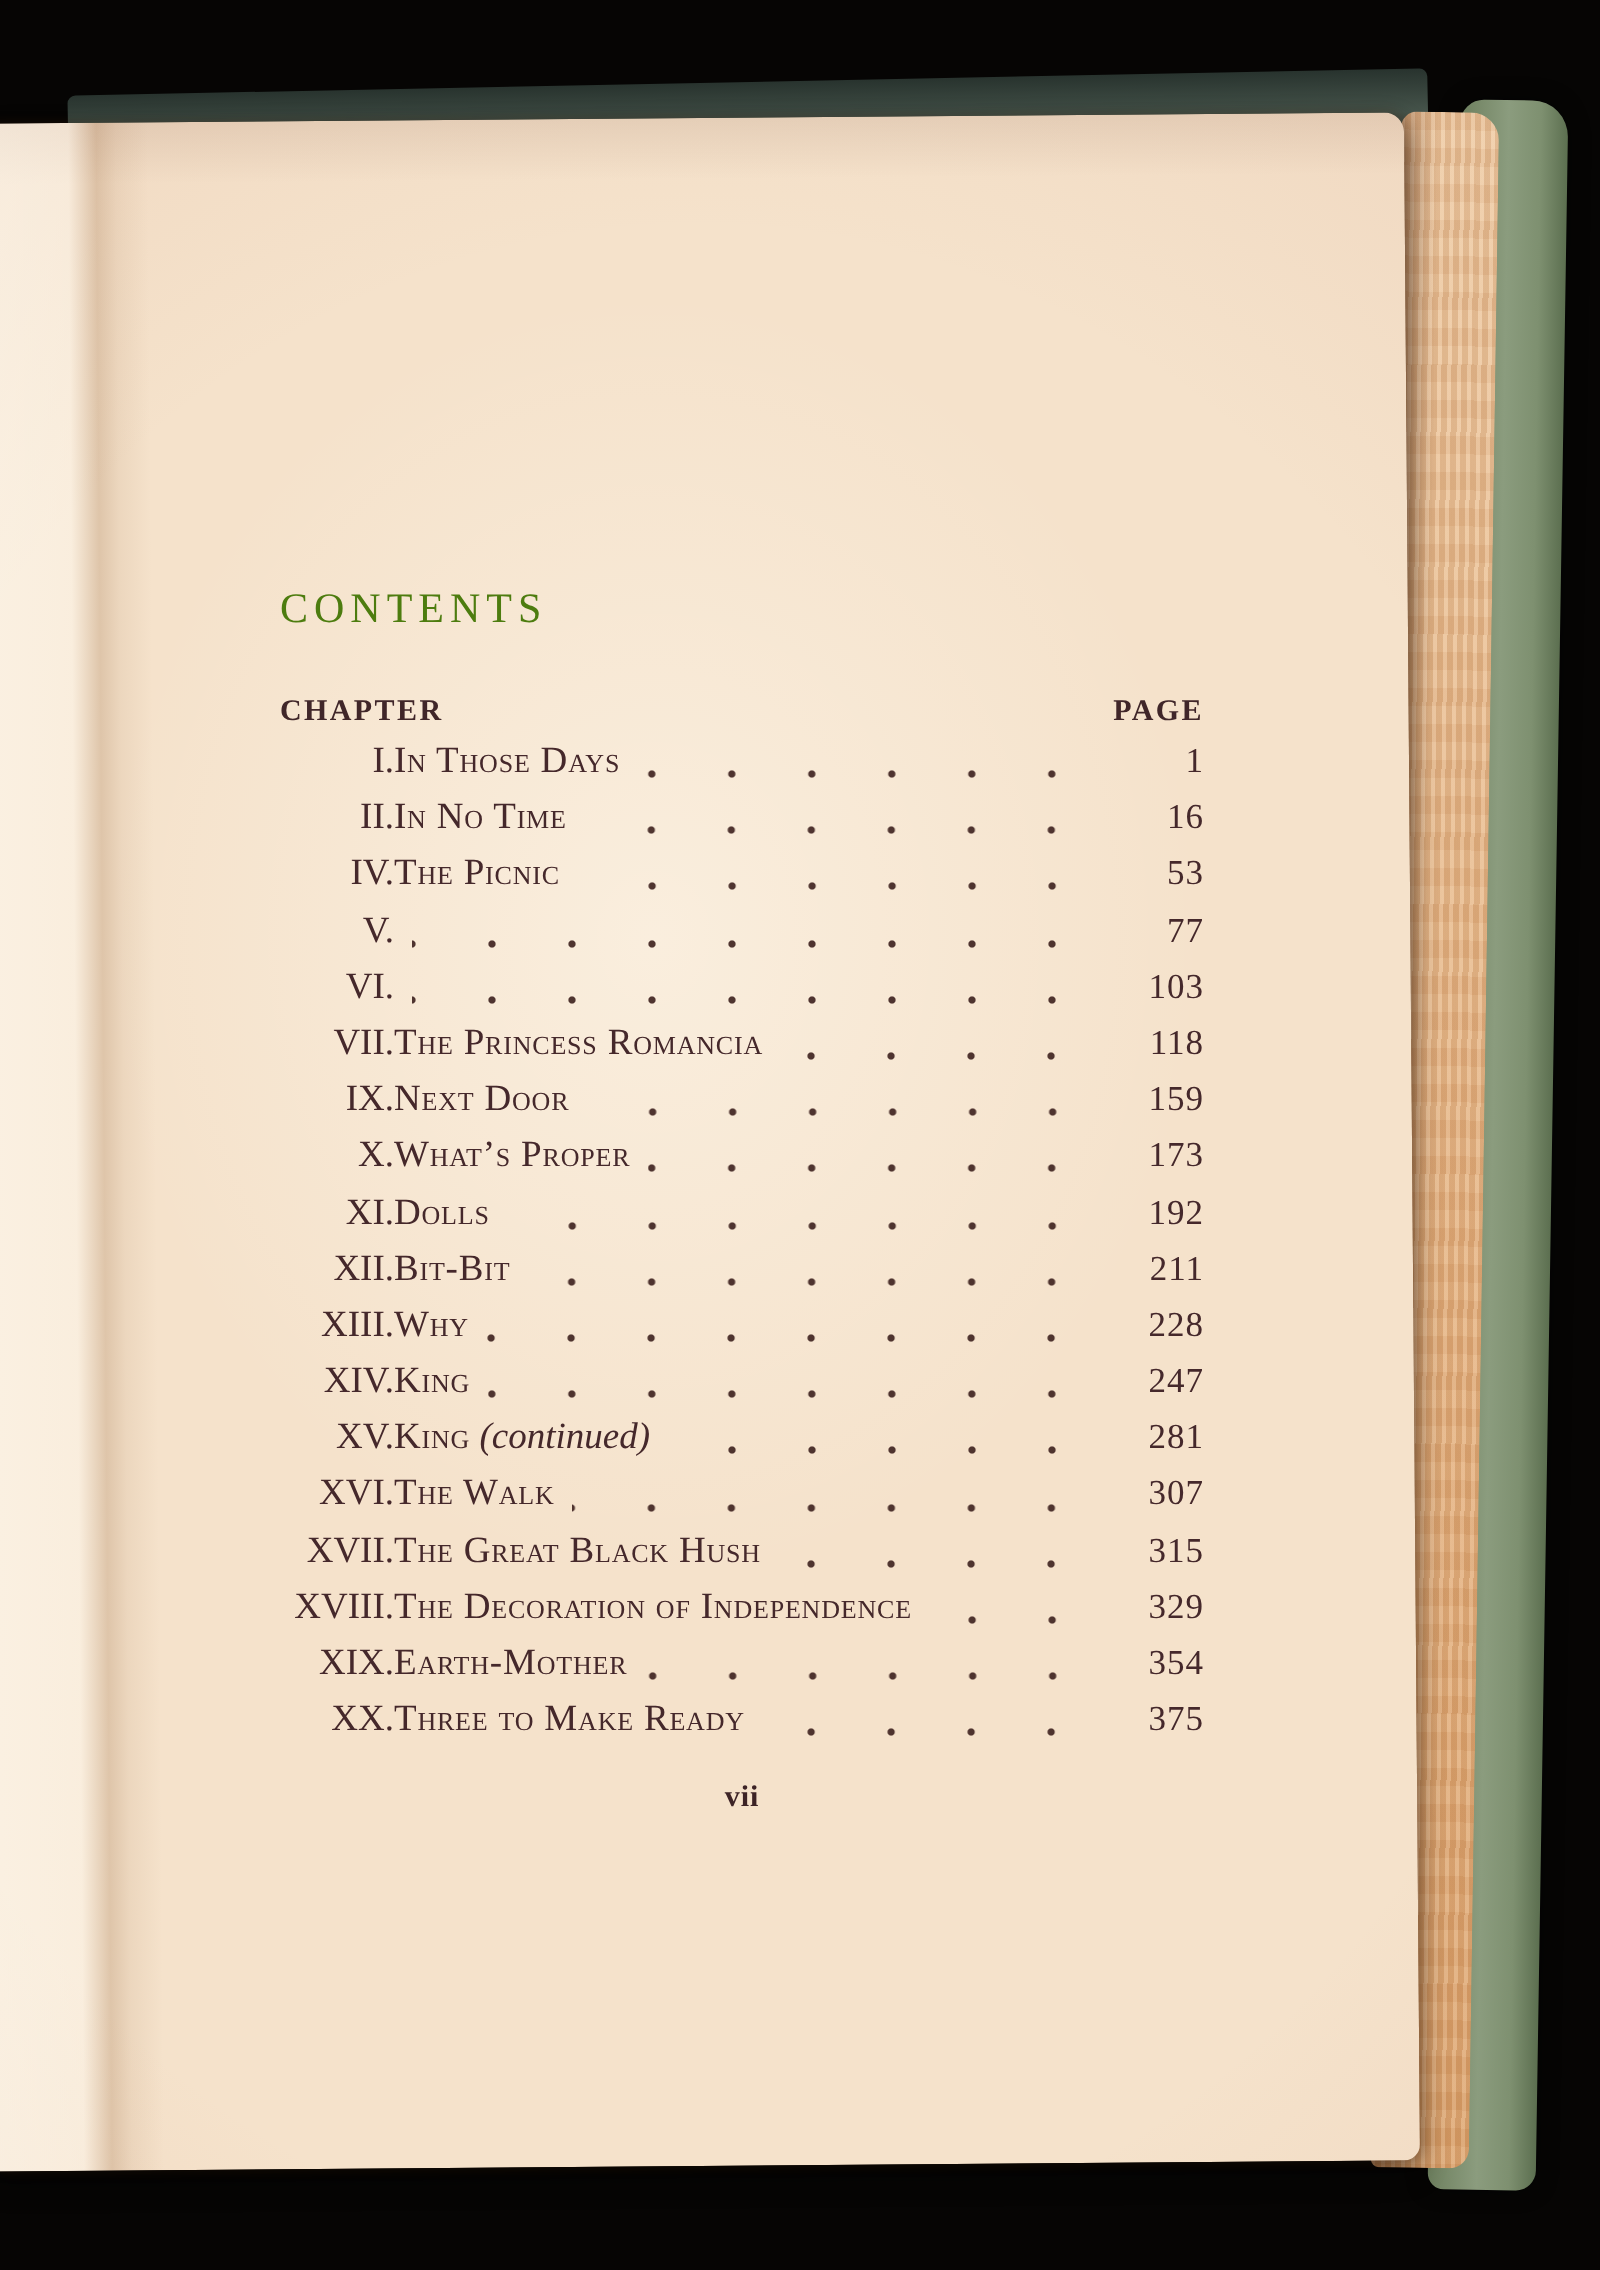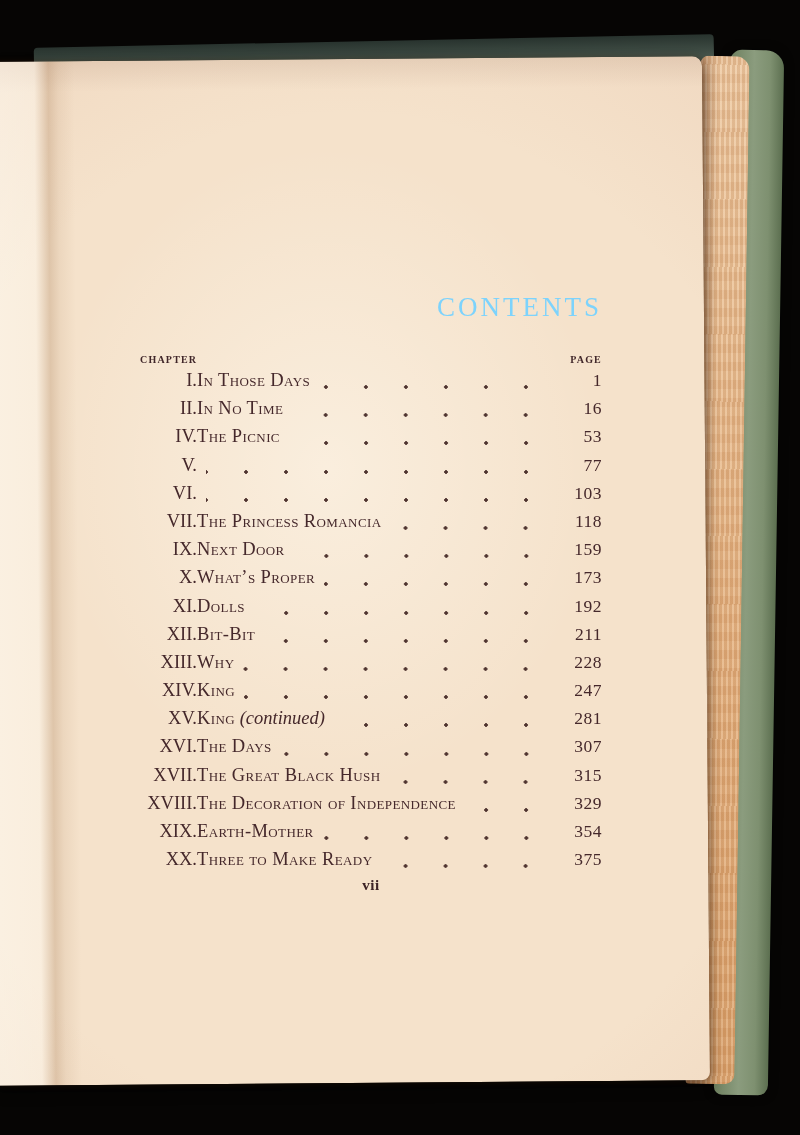--- a/index.html
+++ b/index.html
@@ -66,31 +66,31 @@
     border-radius: 3px 10px 8px 4px;
     box-shadow: 2px 0 6px rgba(80,40,10,.25), 0 6px 14px rgba(0,0,0,.45);
   }
   
   .content {
     position: absolute;
     left: 140px; top: 292px; width: 462px;
     color: var(--ink);
   }
   .heading {
-    text-align: right;
-    font-size: 27px;
+    text-align: left;
+    font-size: 21px;
     font-weight: normal;
     letter-spacing: 3px;
-    color: #7dd3fc;
+    color: #4d7c0f;
   }
   .cols-header {
     display: flex;
     justify-content: space-between;
     margin-top: 31px;
-    font-size: 10px;
+    font-size: 15px;
     font-weight: bold;
     letter-spacing: 1.2px;
     text-transform: uppercase;
     color: #402629;
   }
   .toc { margin-top: 5px; }
   .toc-row {
     display: flex;
     align-items: baseline;
     height: 28.2px;
@@ -110,20 +110,21 @@
     background-repeat: repeat-x;
     background-position: right center;
   }
   .pagenum {
     width: 46px; flex: none;
     text-align: right;
     font-size: 17.5px;
     letter-spacing: 0.5px;
   }
   .folio {
+    margin-top: 14px;
     text-align: center;
     font-size: 15px;
     font-weight: bold;
     letter-spacing: 0.5px;
     color: #3d2326;
   }
 </style>
 </head>
 <body>
 
@@ -213,21 +214,21 @@
     <span class="pagenum">247</span>
   </div>
         <div class="toc-row">
     <span class="numeral">XV.</span>
     <span class="title"><span>King</span><span class="title-suffix"> (continued)</span></span>
     <span class="leader"></span>
     <span class="pagenum">281</span>
   </div>
         <div class="toc-row">
     <span class="numeral">XVI.</span>
-    <span class="title"><span>The Days</span></span>
+    <span class="title"><span>The Walk</span></span>
     <span class="leader"></span>
     <span class="pagenum">307</span>
   </div>
         <div class="toc-row">
     <span class="numeral">XVII.</span>
     <span class="title"><span>The Great Black Hush</span></span>
     <span class="leader"></span>
     <span class="pagenum">315</span>
   </div>
         <div class="toc-row">

